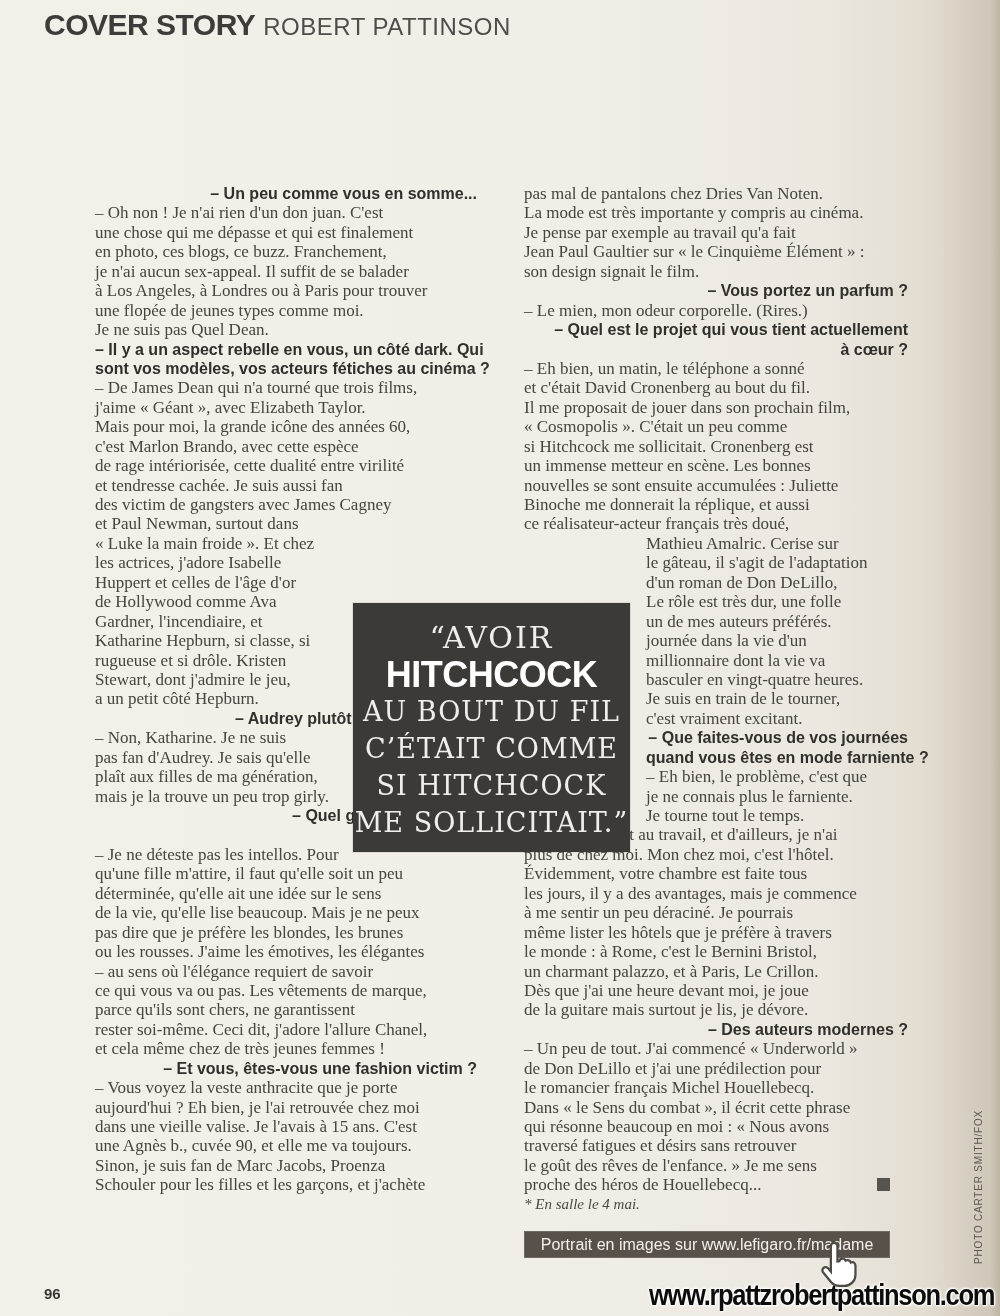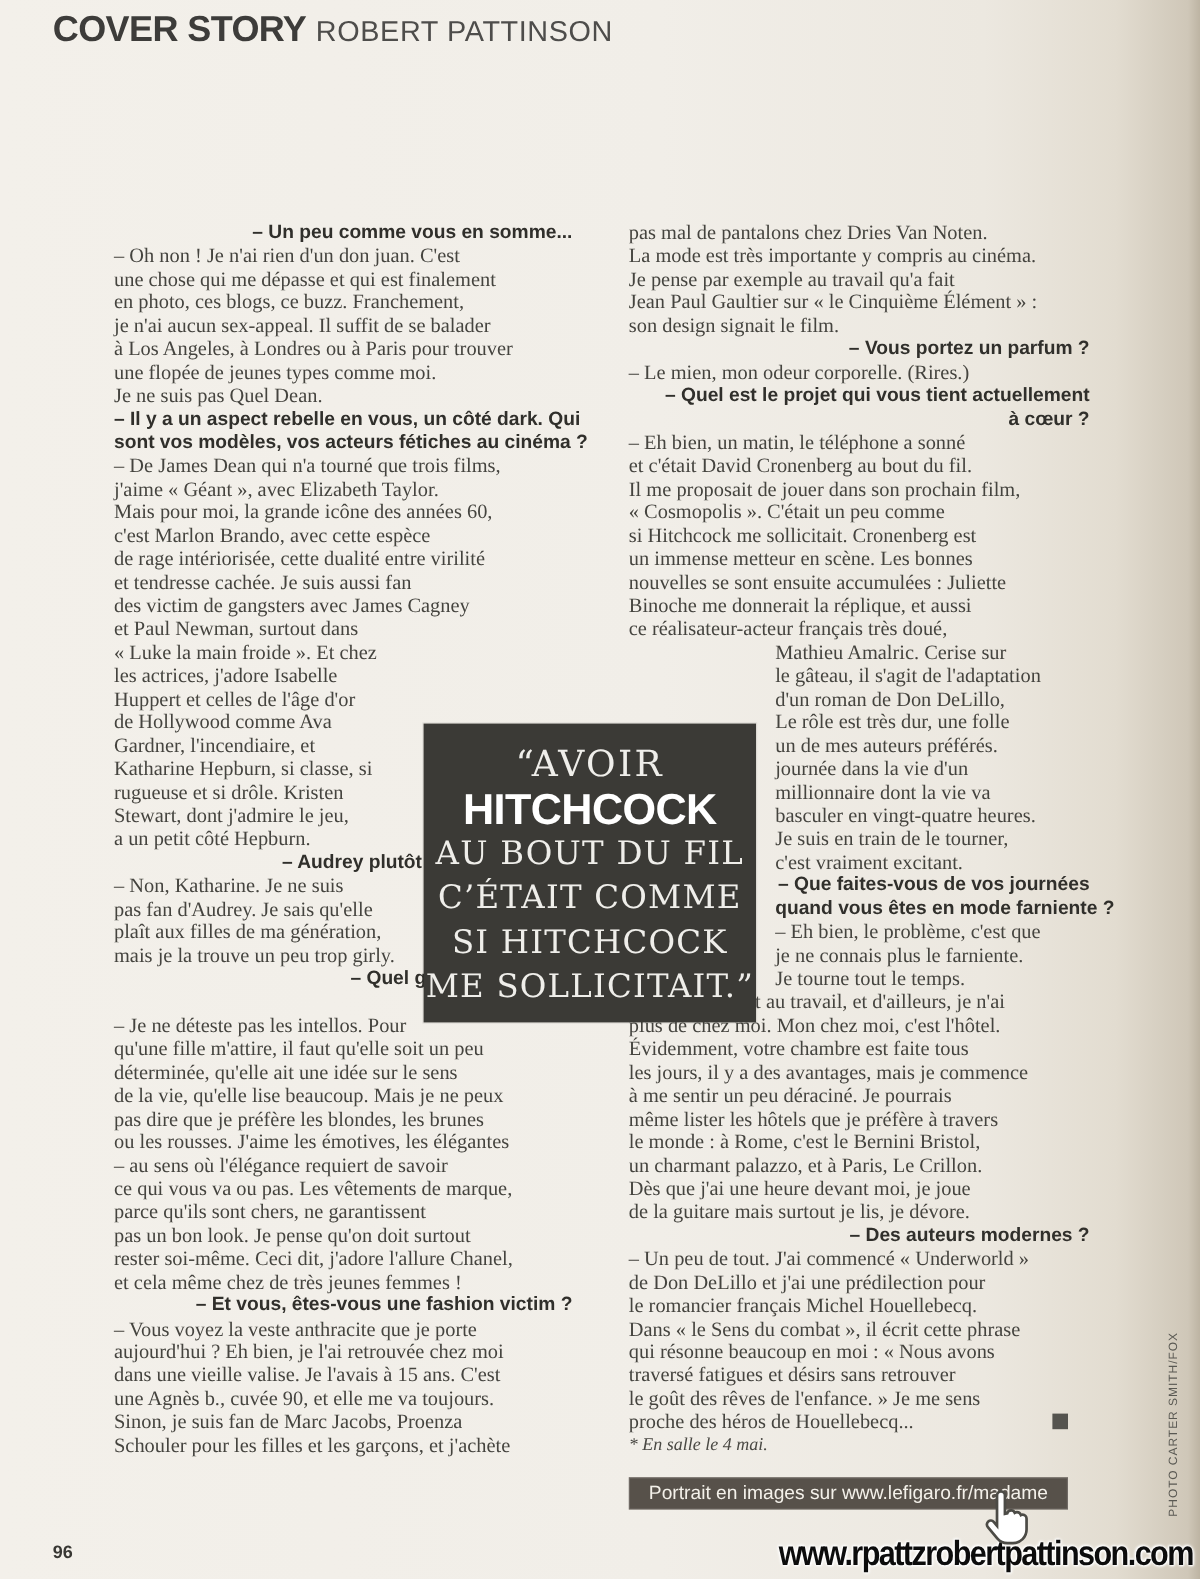--- a/index.html
+++ b/index.html
@@ -102,21 +102,20 @@
       <div class="line q">vous attire ?</div>
       <div class="line">– Je ne déteste pas les intellos. Pour</div>
       <div class="line">qu'une fille m'attire, il faut qu'elle soit un peu</div>
       <div class="line">déterminée, qu'elle ait une idée sur le sens</div>
       <div class="line">de la vie, qu'elle lise beaucoup. Mais je ne peux</div>
       <div class="line">pas dire que je préfère les blondes, les brunes</div>
       <div class="line">ou les rousses. J'aime les émotives, les élégantes</div>
       <div class="line">– au sens où l'élégance requiert de savoir</div>
       <div class="line">ce qui vous va ou pas. Les vêtements de marque,</div>
       <div class="line">parce qu'ils sont chers, ne garantissent</div>
-      <div class="line">pas un bon look. Je pense qu'on doit surtout</div>
       <div class="line">rester soi-même. Ceci dit, j'adore l'allure Chanel,</div>
       <div class="line">et cela même chez de très jeunes femmes !</div>
       <div class="line q">– Et vous, êtes-vous une fashion victim ?</div>
       <div class="line">– Vous voyez la veste anthracite que je porte</div>
       <div class="line">aujourd'hui ? Eh bien, je l'ai retrouvée chez moi</div>
       <div class="line">dans une vieille valise. Je l'avais à 15 ans. C'est</div>
       <div class="line">une Agnès b., cuvée 90, et elle me va toujours.</div>
       <div class="line">Sinon, je suis fan de Marc Jacobs, Proenza</div>
       <div class="line">Schouler pour les filles et les garçons, et j'achète</div>
     </div>

